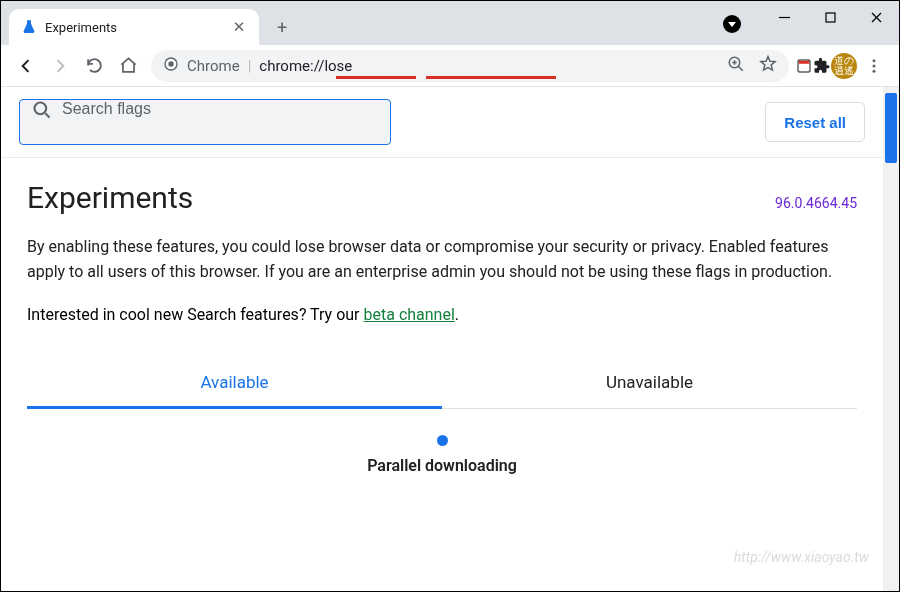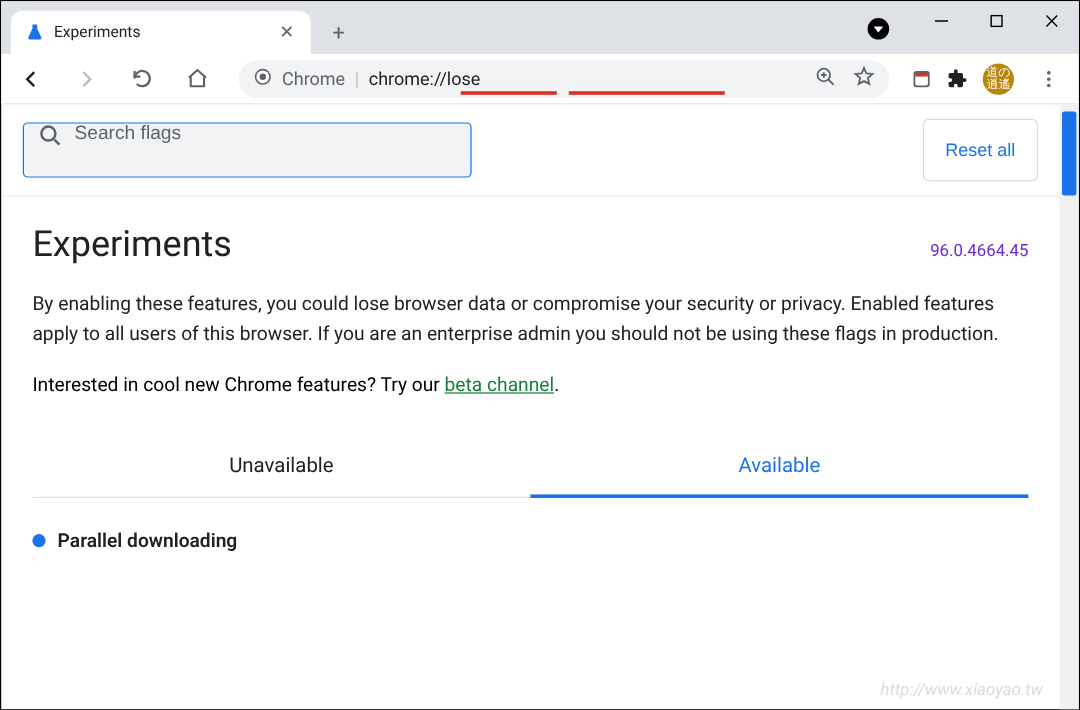--- a/index.html
+++ b/index.html
@@ -46,21 +46,21 @@
   .win-btn svg { width:11px; height:11px; }
 
   
   .toolbar {
     height: 42px;
     background: #fff;
     border-bottom: 1px solid #e4e4e4;
     display: flex;
     align-items: center;
     padding: 0 8px;
-    gap: 12px;
+    gap: 0;
   }
   .tool-btn { width:34px; height:34px; display:flex; align-items:center; justify-content:center; cursor:pointer; color:#5f6368; border-radius:50%; }
   .omnibox {
     flex:1;
     height:32px;
     background:#f1f3f4;
     border-radius:16px;
     display:flex;
     align-items:center;
     padding:0 12px;
@@ -70,21 +70,21 @@
     font-size:15px;
     position: relative;
   }
   .omnibox .chrome-label { color:#5f6368; }
   .omnibox .divider { color:#bdbdbd; }
   .omnibox .url { color:#202124; }
   .omni-icons { margin-left:auto; display:flex; gap:14px; align-items:center; }
   .red-underline1 { position:absolute; left:185px; bottom:3px; width:80px; height:3px; background:#d93025; }
   .red-underline2 { position:absolute; left:275px; bottom:3px; width:130px; height:3px; background:#d93025; }
   .ext-icon { width:18px; height:18px; display:flex; align-items:center; justify-content:center; }
-  .avatar { width:26px; height:26px; border-radius:50%; background:#b8860b; color:#fff; font-size:10px; display:flex; align-items:center; justify-content:center; line-height:1; text-align:center; }
+  .avatar { width:26px; height:26px; border-radius:50%; background:#b8860b; color:#fff; font-size:10px; display:flex; align-items:center; justify-content:center; line-height:1; text-align:right; }
 
   
   .content-wrap { position:relative; height: calc(592px - 86px); }
   .scrollbar { position:absolute; right:0; top:0; width:16px; height:100%; background:#f1f1f1; }
   .scroll-thumb { position:absolute; right:2px; top:6px; width:12px; height:70px; background:#1a73e8; border-radius:2px; }
 
   .content { padding:0; margin-right:16px; }
 
   
   .searchbar-row {
@@ -110,51 +110,51 @@
     border:none;
     background:transparent;
     outline:none;
     font-size:16px;
     flex:1;
     color:#202124;
   }
   .searchbox input::placeholder { color:#5f6368; }
   .search-spacer { flex:1; }
   .reset-btn {
-    height:52px;
+    height:40px;
     padding:0 18px;
     background:#fff;
     border:1px solid #dadce0;
     border-radius:5px;
     color:#1a73e8;
     font-size:15px;
-    font-weight:400;
+    font-weight:700;
     cursor:pointer;
   }
 
   .page { padding: 22px 26px 0 26px; }
   .head-row { display:flex; align-items:baseline; justify-content:space-between; }
   h1 { font-size:30px; font-weight:400; color:#202124; }
   .version { font-size:14px; color:#6d28d9; }
   .warn { color:#b00020; font-size:15px; margin-top:24px; }
   .body-text { font-size:16px; color:#202124; margin-top:20px; line-height:1.55; }
   .interest { font-size:16px; margin-top:20px; }
   .interest a { color:#15803d; text-decoration:underline; }
 
   
   .tabs { display:flex; margin-top:34px; border-bottom:1px solid #e0e0e0; }
   .tabs .tab-item { flex:1; text-align:center; padding:14px 0; font-size:17px; cursor:pointer; color:#202124; }
   .tabs .tab-item.active { color:#1a73e8; border-bottom:3px solid #1a73e8; margin-bottom:-1px; }
 
   
-  .flag-item { display:flex; align-items:center; gap:10px; margin-top:26px; }
+  .flag-item { display:flex; align-items:center; gap:10px; margin-top:26px;flex-direction:column; }
   .blue-dot { width:11px; height:11px; border-radius:50%; background:#1a73e8; }
   .flag-title { font-size:16px; font-weight:600; color:#202124; }
 
-  .watermark { position:absolute; right:30px; bottom:10px; font-size:14px; color:rgba(150,150,150,0.35); font-style:italic; pointer-events:none; }
+  .watermark { position:absolute; right:30px; bottom:28px; font-size:14px; color:rgba(150,150,150,0.35); font-style:italic; pointer-events:none; }
 </style>
 </head>
 <body>
 
 <div class="titlebar">
   <div class="tab">
     <span class="tab-icon">
       <svg viewBox="0 0 24 24" fill="#1a73e8">
           <path d="M9 2v5L4 18c-.6 1.3.3 3 1.8 3h12.4c1.5 0 2.4-1.7 1.8-3L15 7V2H9z"></path>
         </svg>
@@ -282,26 +282,26 @@
     <div class="page">
       <div class="head-row">
         <h1>Experiments</h1>
         <span class="version">96.0.4664.45</span>
       </div>
 
 
       <div class="body-text">By enabling these features, you could lose browser data or compromise your security or privacy. Enabled features apply to all users of this browser. If you are an enterprise admin you should not be using these flags in production.</div>
 
       <div class="interest">
-        <span>Interested in cool new Chrome features? Try our </span><a href="#">beta channel</a><span>.</span>
+        <span>Interested in cool new Search features? Try our </span><a href="#">beta channel</a><span>.</span>
       </div>
 
       <div class="tabs">
+        <div class="tab-item active">Available</div>
         <div class="tab-item">Unavailable</div>
-        <div class="tab-item active">Available</div>
       </div>
 
       <div class="flag-item">
         <span class="blue-dot"></span>
         <span class="flag-title">Parallel downloading</span>
       </div>
     </div>
   </div>
 
   <div class="watermark">http://www.xiaoyao.tw</div>

